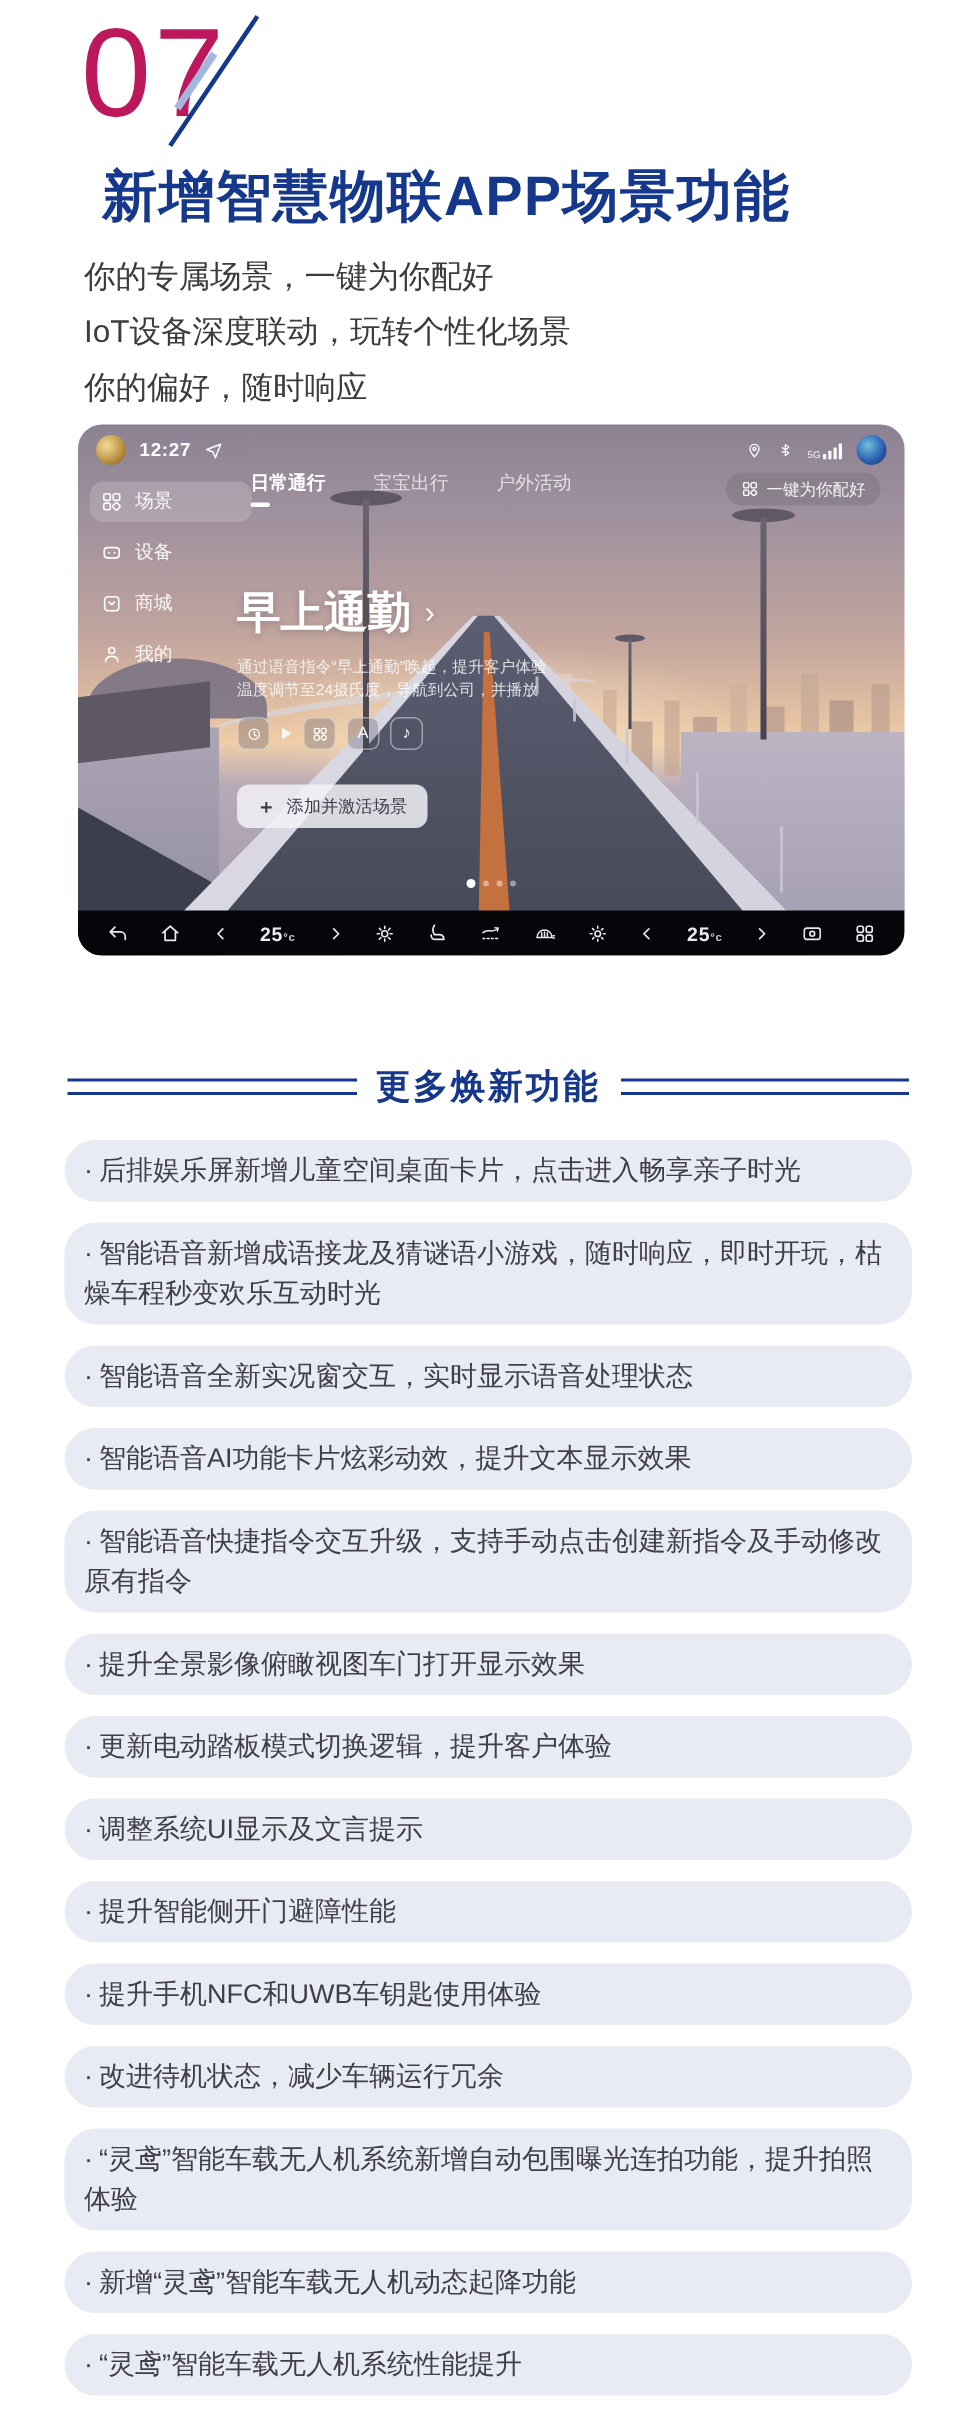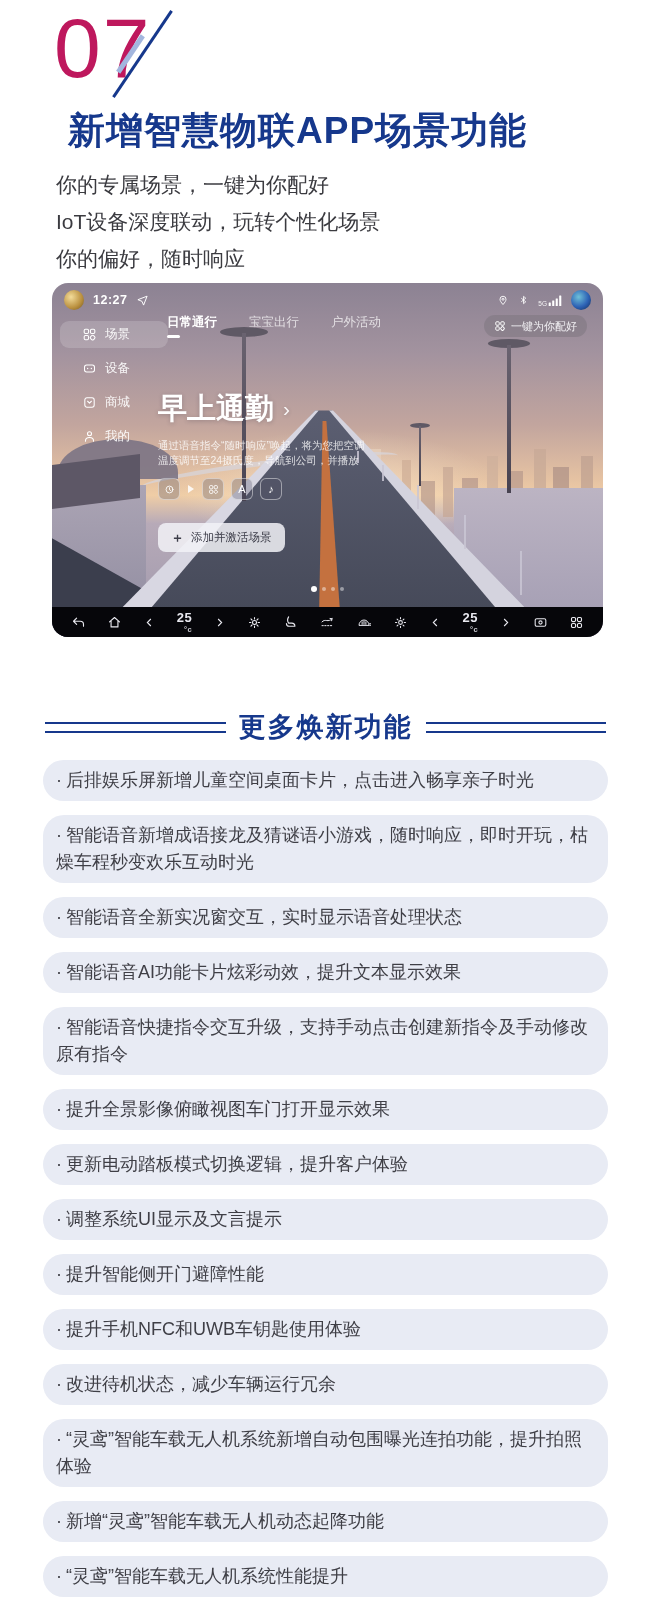--- a/index.html
+++ b/index.html
@@ -54,21 +54,21 @@
   .sb-left,.sb-right{display:flex;align-items:center;gap:9px;}
   .logo-dot{width:20px;height:20px;border-radius:50%;
     background:radial-gradient(circle at 35% 35%,#f3dc9a,#b98f3e 60%,#6e5420);}
   .sb-time{font-size:12.5px;font-weight:600;letter-spacing:.5px;}
   .avatar{width:20px;height:20px;border-radius:50%;
     background:radial-gradient(circle at 38% 35%,#6fc0d8,#2d62b5 55%,#122a55);}
   .signal-wrap{display:flex;align-items:flex-end;gap:1px;}
   .signal-label{font-size:6.5px;line-height:7px;opacity:.9;}
 
   .sidebar{position:absolute;left:8px;top:38px;width:108px;display:flex;flex-direction:column;gap:7px;}
-  .side-item{display:flex;align-items:center;gap:8px;padding:5px 22px;border-radius:9px;
+  .side-item{display:flex;align-items:center;gap:8px;padding:5px 7px;border-radius:9px;
     font-size:12.5px;color:rgba(255,255,255,.92);}
   .side-item.active{background:rgba(255,255,255,.17);}
   .side-item svg{flex:0 0 auto;}
 
   .tabs{position:absolute;left:104px;top:31px;display:flex;gap:32px;font-size:12.5px;margin-left:11px;}
   .tab{color:rgba(255,255,255,.72);}
   .tab.active{color:#fff;font-weight:600;}
   .tab.active .tab-underline{display:block;width:13px;height:3px;border-radius:2px;background:#fff;margin-top:4px;}
 
   .added-btn{position:absolute;right:16px;top:32px;height:22px;display:flex;align-items:center;gap:5px;
@@ -90,27 +90,27 @@
   .plus-sign{font-size:13px;font-weight:600;}
 
   .dots{position:absolute;left:0;right:0;top:303px;display:flex;justify-content:center;
     align-items:center;gap:5px;}
   .dot{width:4px;height:4px;border-radius:50%;background:rgba(255,255,255,.45);}
   .dot.active{width:6px;height:6px;background:#fff;}
 
   .dock{position:absolute;left:0;right:0;bottom:0;height:30px;background:#06060a;display:flex;
     align-items:center;justify-content:space-between;padding:0 19px;color:#e9e9f0;}
   .dock svg{display:block;}
-  .temp{font-size:13px;font-weight:600;letter-spacing:.5px;display:flex;align-items:flex-end;flex-direction:column;}
+  .temp{font-size:13px;font-weight:600;letter-spacing:.5px;display:flex;align-items:flex-end;}
   .temp-unit{font-size:7.5px;opacity:.85;padding-bottom:1px;}
 
   
   .divider{position:absolute;left:45px;top:709px;width:561px;display:flex;align-items:center;gap:13px;}
   .divider-line{flex:1;height:7px;border-top:2.5px solid #16388c;border-bottom:2.5px solid #16388c;}
-  .divider-title{font-size:27px;font-weight:700;color:#16388c;letter-spacing:2px;white-space:nowrap;}
+  .divider-title{font-size:23px;font-weight:700;color:#16388c;letter-spacing:2px;white-space:nowrap;}
 
   .feature-list{position:absolute;left:43px;top:760px;width:565px;display:flex;
     flex-direction:column;gap:14px;}
   .feature-item{background:#e8ebf4;border-radius:21px;padding:7px 13px;font-size:18px;
     line-height:27px;color:#3f3f46;}
   .feature-item .bullet{margin-right:4px;}
 </style>
 </head>
 <body>
 
@@ -252,21 +252,21 @@
           </svg>
         <span>一键为你配好</span>
       </div>
 
       <div class="scene-card">
         <div class="scene-title">
           <span>早上通勤</span>
           <span class="scene-chevron">›</span>
         </div>
         <div class="scene-desc">
-          <div>通过语音指令“随时响应”唤起，将为您把空调</div>
+          <div>通过语音指令“早上通勤”唤起，提升客户体验</div>
           <div>温度调节至24摄氏度，导航到公司，并播放</div>
         </div>
         <div class="quick-row">
           <div class="qbtn">
             <svg width="11" height="11" viewBox="0 0 24 24" fill="none" stroke="#fff" stroke-width="1.9" stroke-linecap="round">
                 <circle cx="12" cy="12" r="7.5"></circle>
                 <path d="M12 8 v4.5 l3 2"></path>
               </svg>
           </div>
           <div class="play-sep"></div>

